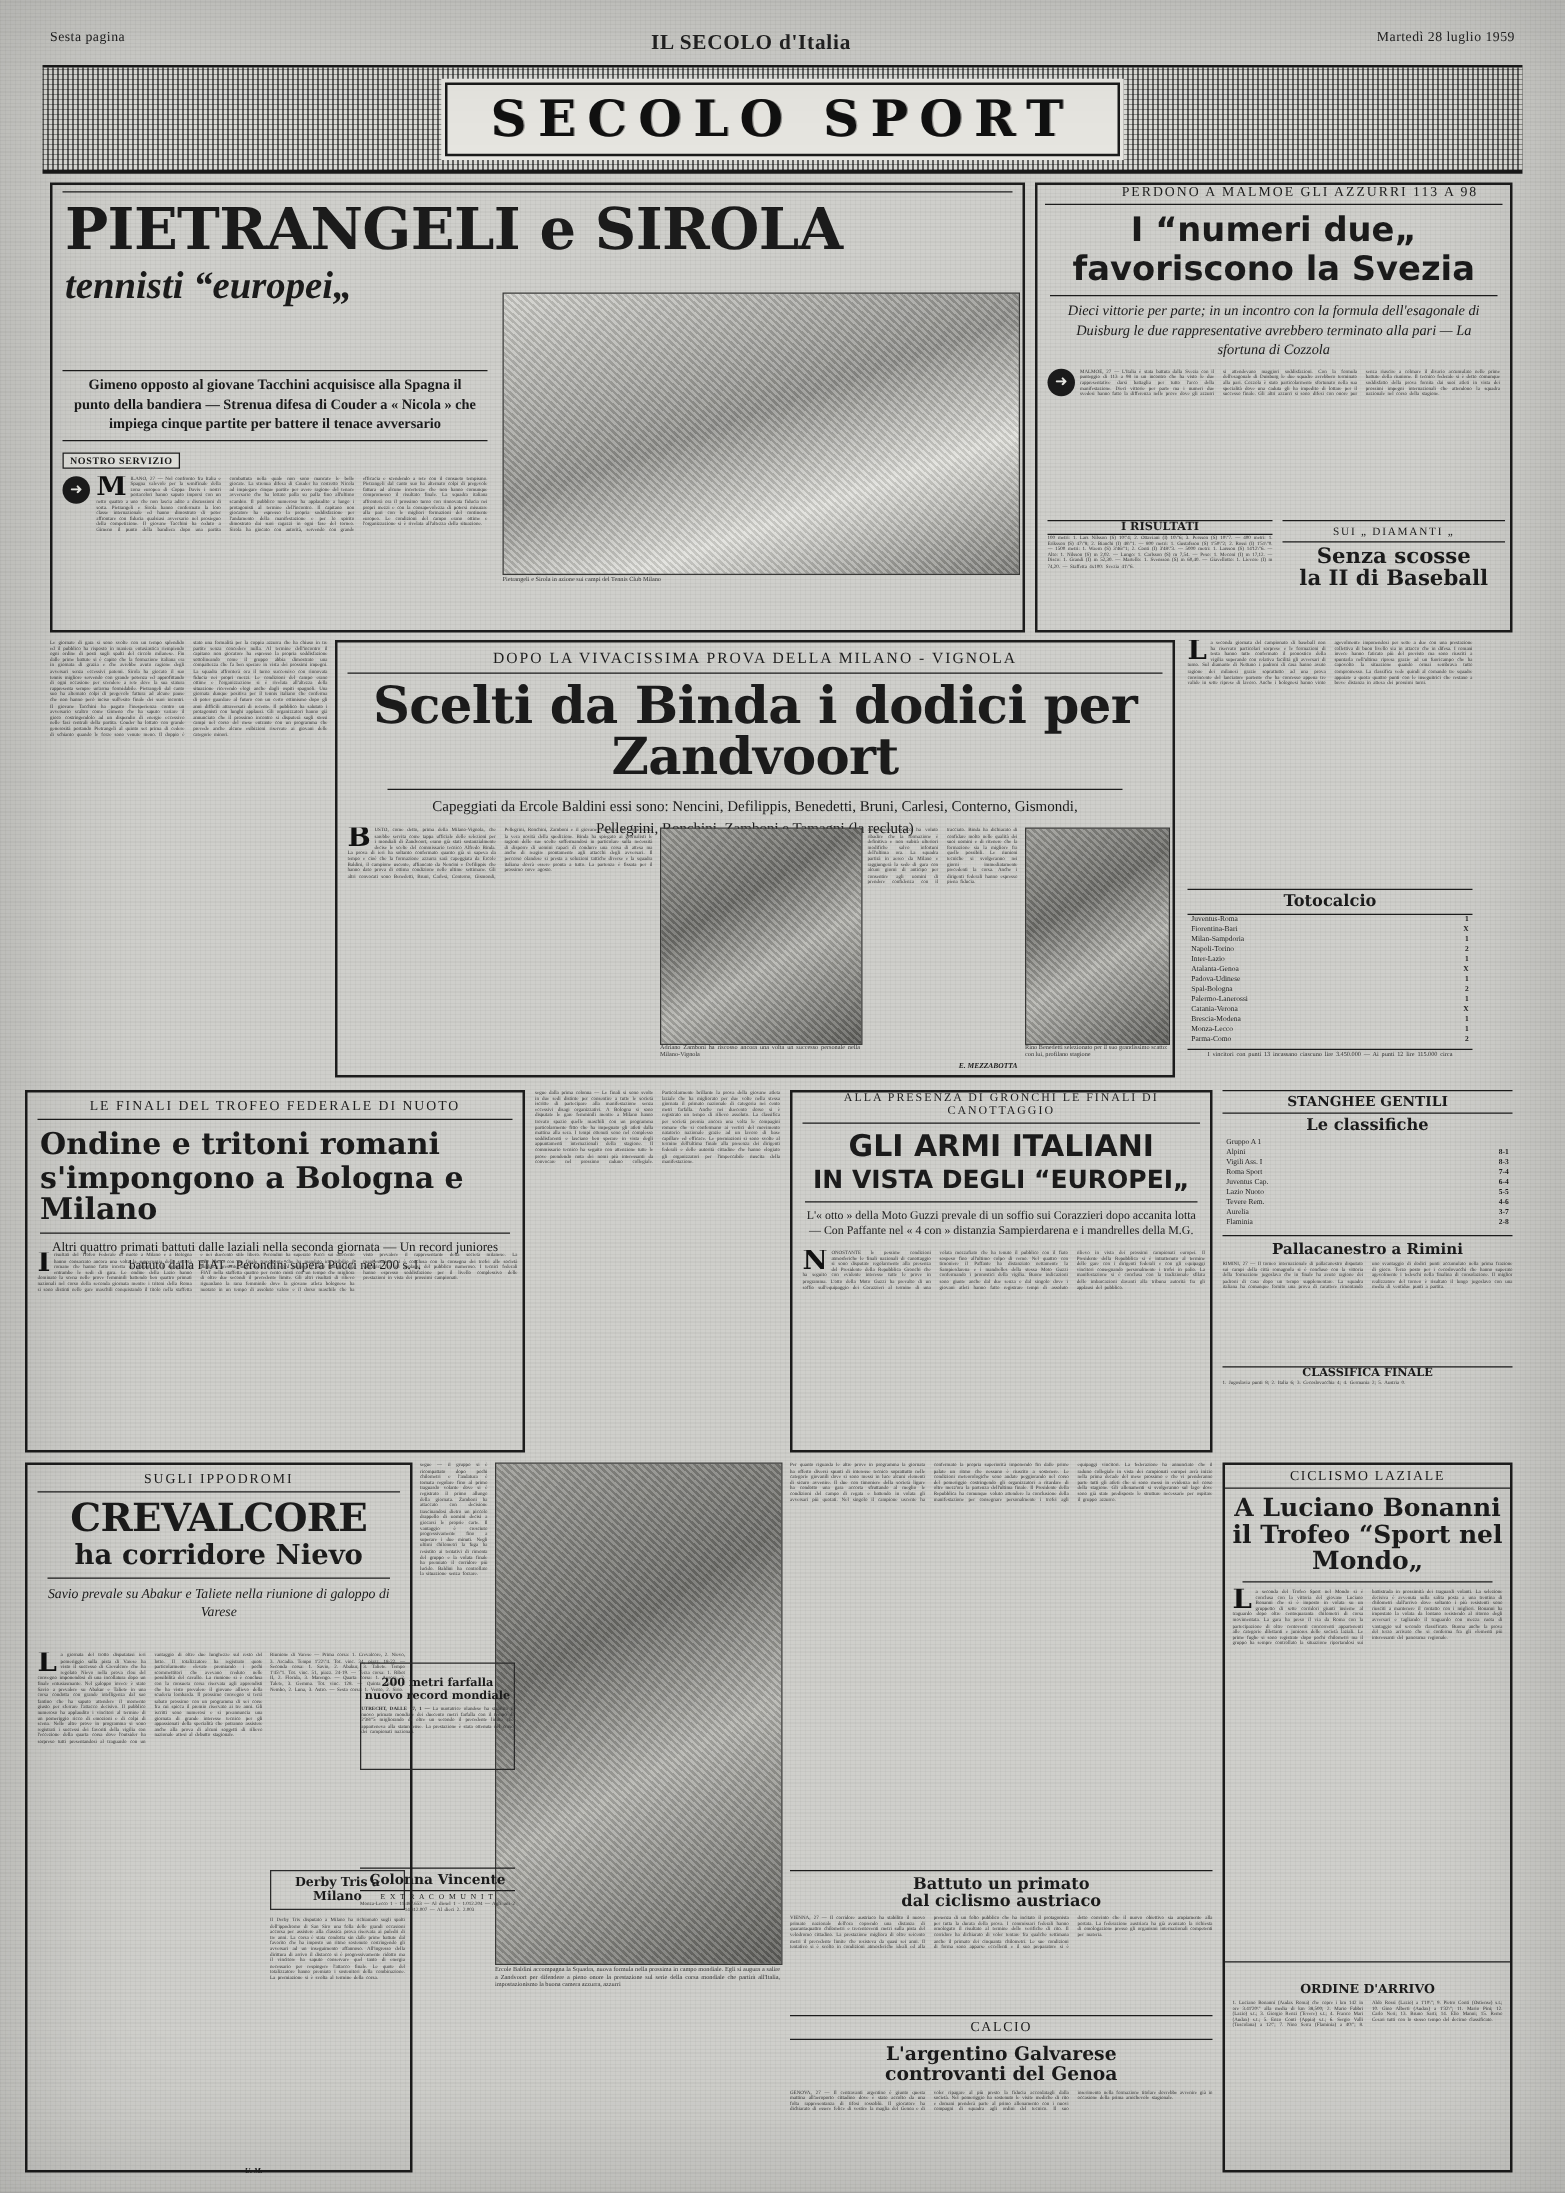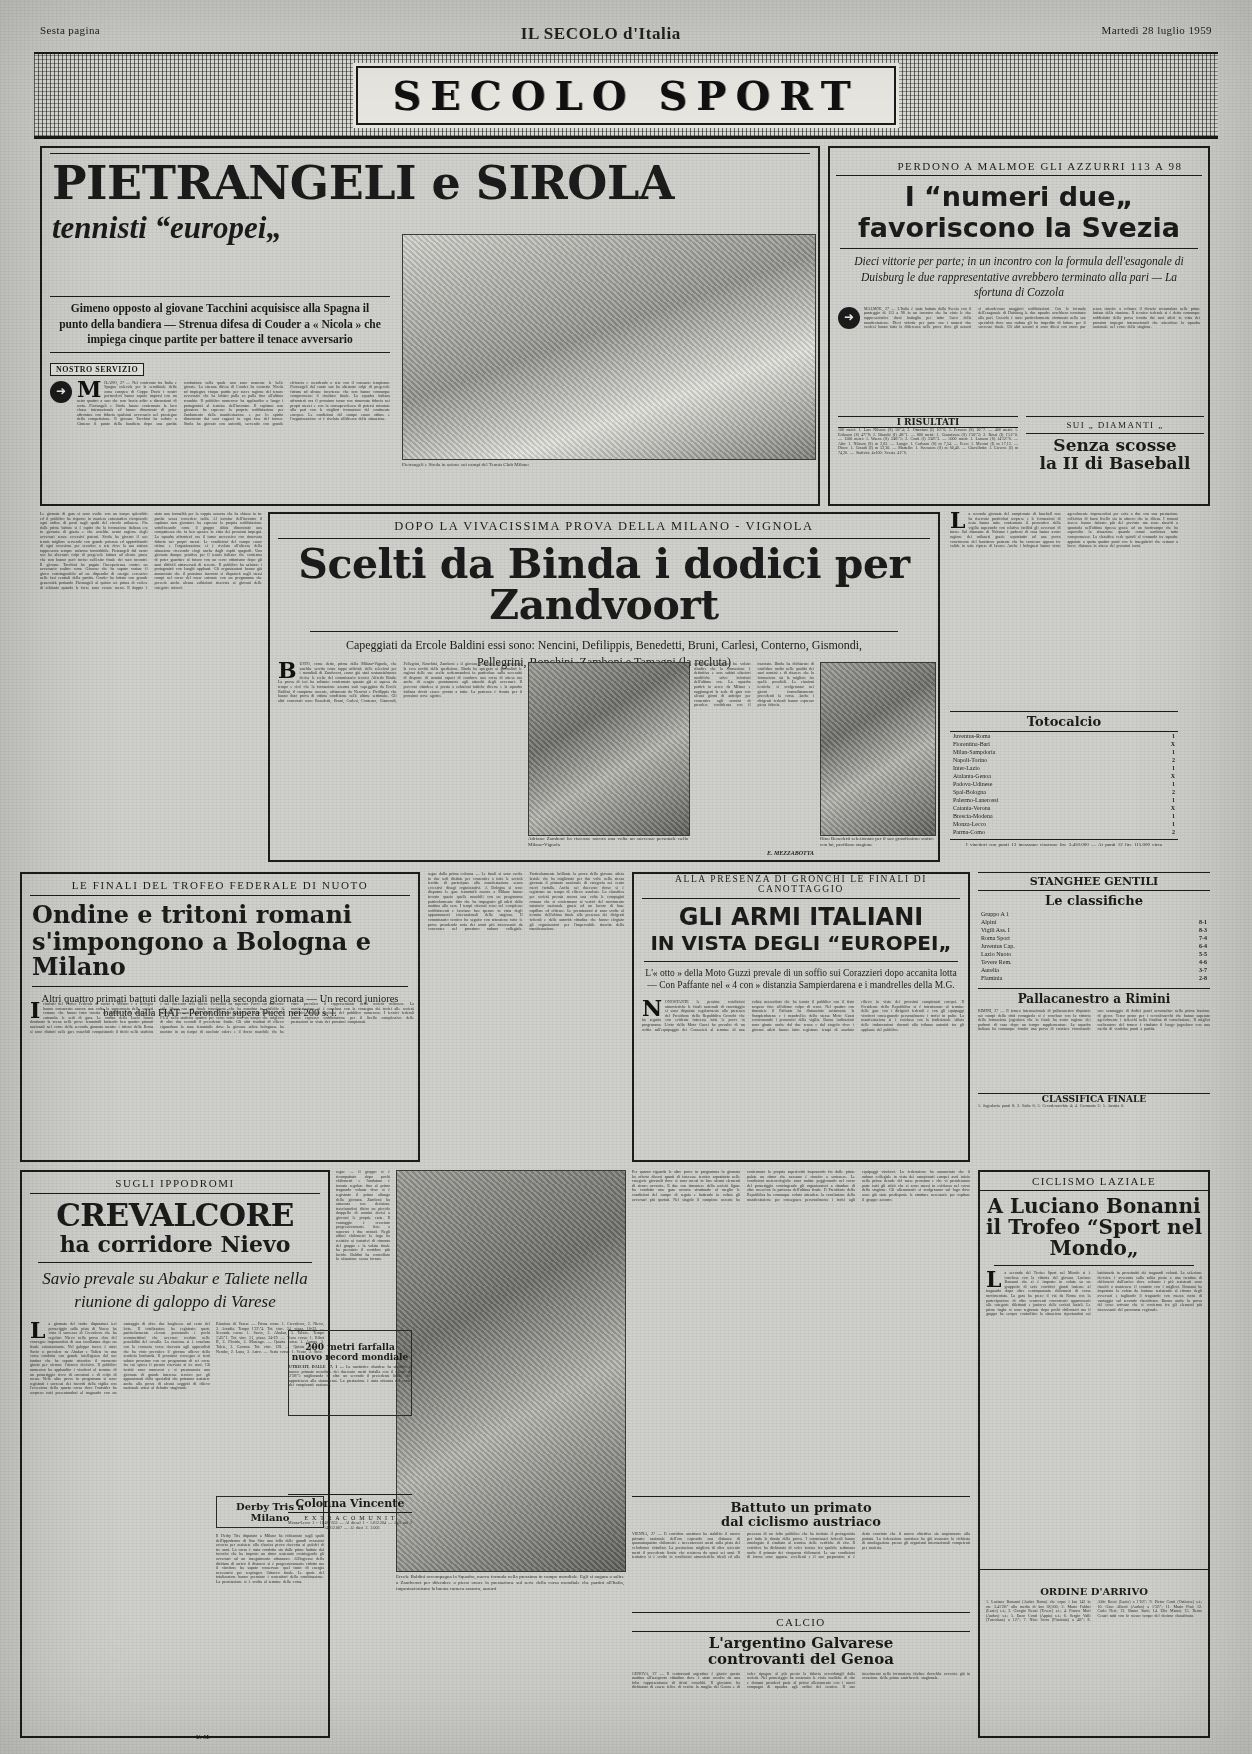--- a/index.html
+++ b/index.html
@@ -117,21 +117,21 @@
           MILANO, 27 — Nel confronto fra Italia e Spagna valevole per la semifinale della zona europea di Coppa Davis i nostri portacolori hanno saputo imporsi con un netto quattro a uno che non lascia adito a discussioni di sorta. Pietrangeli e Sirola hanno confermato la loro classe internazionale ed hanno dimostrato di poter affrontare con fiducia qualsiasi avversario nel prosieguo della competizione. Il giovane Tacchini ha ceduto a Gimeno il punto della bandiera dopo una partita combattuta nella quale non sono mancate le belle giocate. La strenua difesa di Couder ha costretto Nicola ad impiegare cinque partite per avere ragione del tenace avversario che ha lottato palla su palla fino all'ultimo scambio. Il pubblico numeroso ha applaudito a lungo i protagonisti al termine dell'incontro. Il capitano non giocatore ha espresso la propria soddisfazione per l'andamento della manifestazione e per lo spirito dimostrato dai suoi ragazzi in ogni fase del torneo. Sirola ha giocato con autorità, servendo con grande efficacia e scendendo a rete con il consueto tempismo. Pietrangeli dal canto suo ha alternato colpi di pregevole fattura ad alcune incertezze che non hanno comunque compromesso il risultato finale. La squadra italiana affronterà ora il prossimo turno con rinnovata fiducia nei propri mezzi e con la consapevolezza di potersi misurare alla pari con le migliori formazioni del continente europeo. Le condizioni del campo erano ottime e l'organizzazione si è rivelata all'altezza della situazione.
         </div>
       </div>
     </div>
 
     <div class="photo light" style="left:360px;top:86px;width:412px;height:224px;"></div>
     <div class="caption" style="position:absolute;left:360px;top:314px;width:412px;">Pietrangeli e Sirola in azione sui campi del Tennis Club Milano</div>
   </div>
 
   <div class="box frame" style="left:828px;top:146px;width:382px;height:360px;">
-    <div class="kicker" style="margin-top:12px;font-size:11px;padding-left:42px;">PERDONO A MALMOE GLI AZZURRI 113 A 98</div>
+    <div class="kicker" style="margin-top:0;font-size:11px;padding-left:42px;">PERDONO A MALMOE GLI AZZURRI 113 A 98</div>
     <div style="border-bottom:1px solid #1c1c1c;margin:3px 6px 0 6px;"></div>
     <div class="hl3" style="margin:6px 8px 0 8px;text-align:center;">I “numeri due„</div>
     <div class="hl3" style="margin:2px 8px 0 8px;text-align:center;">favoriscono la Svezia</div>
     <div style="border-bottom:1px solid #1c1c1c;margin:6px 10px 0 10px;"></div>
     <div class="sub" style="margin:5px 12px 0 12px;font-weight:normal;font-style:italic;">Dieci vittorie per parte; in un incontro con la formula dell'esagonale di Duisburg le due rappresentative avrebbero terminato alla pari — La sfortuna di Cozzola</div>
     <div style="display:flex;gap:4px;margin:6px 8px 0 8px;">
       <div class="logo-arrow">➜</div>
       <div class="txt c3" style="height:118px;flex:1;">
         MALMOE, 27 — L'Italia è stata battuta dalla Svezia con il punteggio di 113 a 98 in un incontro che ha visto le due rappresentative darsi battaglia per tutto l'arco della manifestazione. Dieci vittorie per parte ma i numeri due svedesi hanno fatto la differenza nelle prove dove gli azzurri si attendevano maggiori soddisfazioni. Con la formula dell'esagonale di Duisburg le due squadre avrebbero terminato alla pari. Cozzola è stato particolarmente sfortunato nella sua specialità dove una caduta gli ha impedito di lottare per il successo finale. Gli altri azzurri si sono difesi con onore pur senza riuscire a colmare il divario accumulato nelle prime battute della riunione. Il tecnico federale si è detto comunque soddisfatto della prova fornita dai suoi atleti in vista dei prossimi impegni internazionali che attendono la squadra nazionale nel corso della stagione.
       </div>
@@ -267,21 +267,21 @@
       segue dalla prima colonna — Le finali si sono svolte in due sedi distinte per consentire a tutte le società iscritte di partecipare alla manifestazione senza eccessivi disagi organizzativi. A Bologna si sono disputate le gare femminili mentre a Milano hanno trovato spazio quelle maschili con un programma particolarmente fitto che ha impegnato gli atleti dalla mattina alla sera. I tempi ottenuti sono nel complesso soddisfacenti e lasciano ben sperare in vista degli appuntamenti internazionali della stagione. Il commissario tecnico ha seguito con attenzione tutte le prove prendendo nota dei nomi più interessanti da convocare nel prossimo raduno collegiale. Particolarmente brillante la prova della giovane atleta laziale che ha migliorato per due volte nella stessa giornata il primato nazionale di categoria nei cento metri farfalla. Anche nei duecento dorso si è registrato un tempo di rilievo assoluto. La classifica per società premia ancora una volta le compagini romane che si confermano ai vertici del movimento natatorio nazionale grazie ad un lavoro di base capillare ed efficace. Le premiazioni si sono svolte al termine dell'ultima finale alla presenza dei dirigenti federali e delle autorità cittadine che hanno elogiato gli organizzatori per l'impeccabile riuscita della manifestazione.
     </div>
   </div>
 
   <div class="box frame" style="left:20px;top:1170px;width:310px;height:568px;">
     <div class="kicker" style="margin-top:5px;font-size:11px;">SUGLI IPPODROMI</div>
     <div style="border-bottom:1px solid #1c1c1c;margin:4px 8px 0 8px;"></div>
     <div class="hl1" style="font-size:31px;text-align:center;margin-top:6px;">CREVALCORE</div>
     <div class="hl4" style="font-size:22px;text-align:center;margin-top:2px;">ha corridore Nievo</div>
     <div style="border-bottom:1px solid #1c1c1c;margin:6px 16px 0 16px;"></div>
-    <div class="sub" style="margin:5px 16px 0 16px;font-weight:normal;font-style:italic;font-size:17px;">Savio prevale su Abakur e Taliete nella riunione di galoppo di Varese</div>
+    <div class="sub" style="margin:5px 16px 0 16px;font-weight:normal;font-style:italic;font-size:11px;">Savio prevale su Abakur e Taliete nella riunione di galoppo di Varese</div>
     <div class="txt c2 dropcap" style="position:absolute;left:8px;top:150px;width:180px;height:410px;">
       La giornata del trotto disputatasi ieri pomeriggio sulla pista di Varese ha visto il successo di Crevalcore che ha regolato Nievo nella prova clou del convegno imponendosi di una incollatura dopo un finale entusiasmante. Nel galoppo invece è stato Savio a prevalere su Abakur e Taliete in una corsa condotta con grande intelligenza dal suo fantino che ha saputo attendere il momento giusto per sferrare l'attacco decisivo. Il pubblico numeroso ha applaudito i vincitori al termine di un pomeriggio ricco di emozioni e di colpi di scena. Nelle altre prove in programma si sono registrati i successi dei favoriti della vigilia con l'eccezione della quarta corsa dove l'outsider ha sorpreso tutti presentandosi al traguardo con un vantaggio di oltre due lunghezze sul resto del lotto. Il totalizzatore ha registrato quote particolarmente elevate premiando i pochi scommettitori che avevano creduto nelle possibilità del cavallo. La riunione si è conclusa con la consueta corsa riservata agli apprendisti che ha visto prevalere il giovane allievo della scuderia lombarda. Il prossimo convegno si terrà sabato prossimo con un programma di sei corse fra cui spicca il premio riservato ai tre anni. Gli iscritti sono numerosi e si preannuncia una giornata di grande interesse tecnico per gli appassionati della specialità che potranno assistere anche alla prova di alcuni soggetti di rilievo nazionale attesi al debutto stagionale.
     </div>
     <div style="position:absolute;left:8px;top:562px;width:180px;font-size:6px;text-align:right;font-style:italic;font-weight:bold;">U. M.</div>
 
     <div class="box thin" style="left:194px;top:324px;width:108px;height:32px;display:flex;align-items:center;justify-content:center;">
       <div class="boxtitle" style="font-size:10px;">Derby Tris a Milano</div>
     </div>
     <div class="txt" style="position:absolute;left:194px;top:150px;width:108px;height:168px;">
       Riunione di Varese — Prima corsa: 1. Crevalcore, 2. Nievo, 3. Arcadia. Tempo 1'22\"4. Tot. vinc. 34, piazz. 18-22. — Seconda corsa: 1. Savio, 2. Abakur, 3. Taliete. Tempo 1'45\"1. Tot. vinc. 51, piazz. 24-19. — Terza corsa: 1. Ribot II, 2. Florida, 3. Marengo. — Quarta corsa: 1. Aurora, 2. Talete, 3. Gemma. Tot. vinc. 128. — Quinta corsa: 1. Nembo, 2. Luna, 3. Astro. — Sesta corsa: 1. Vento, 2. Sirio.

